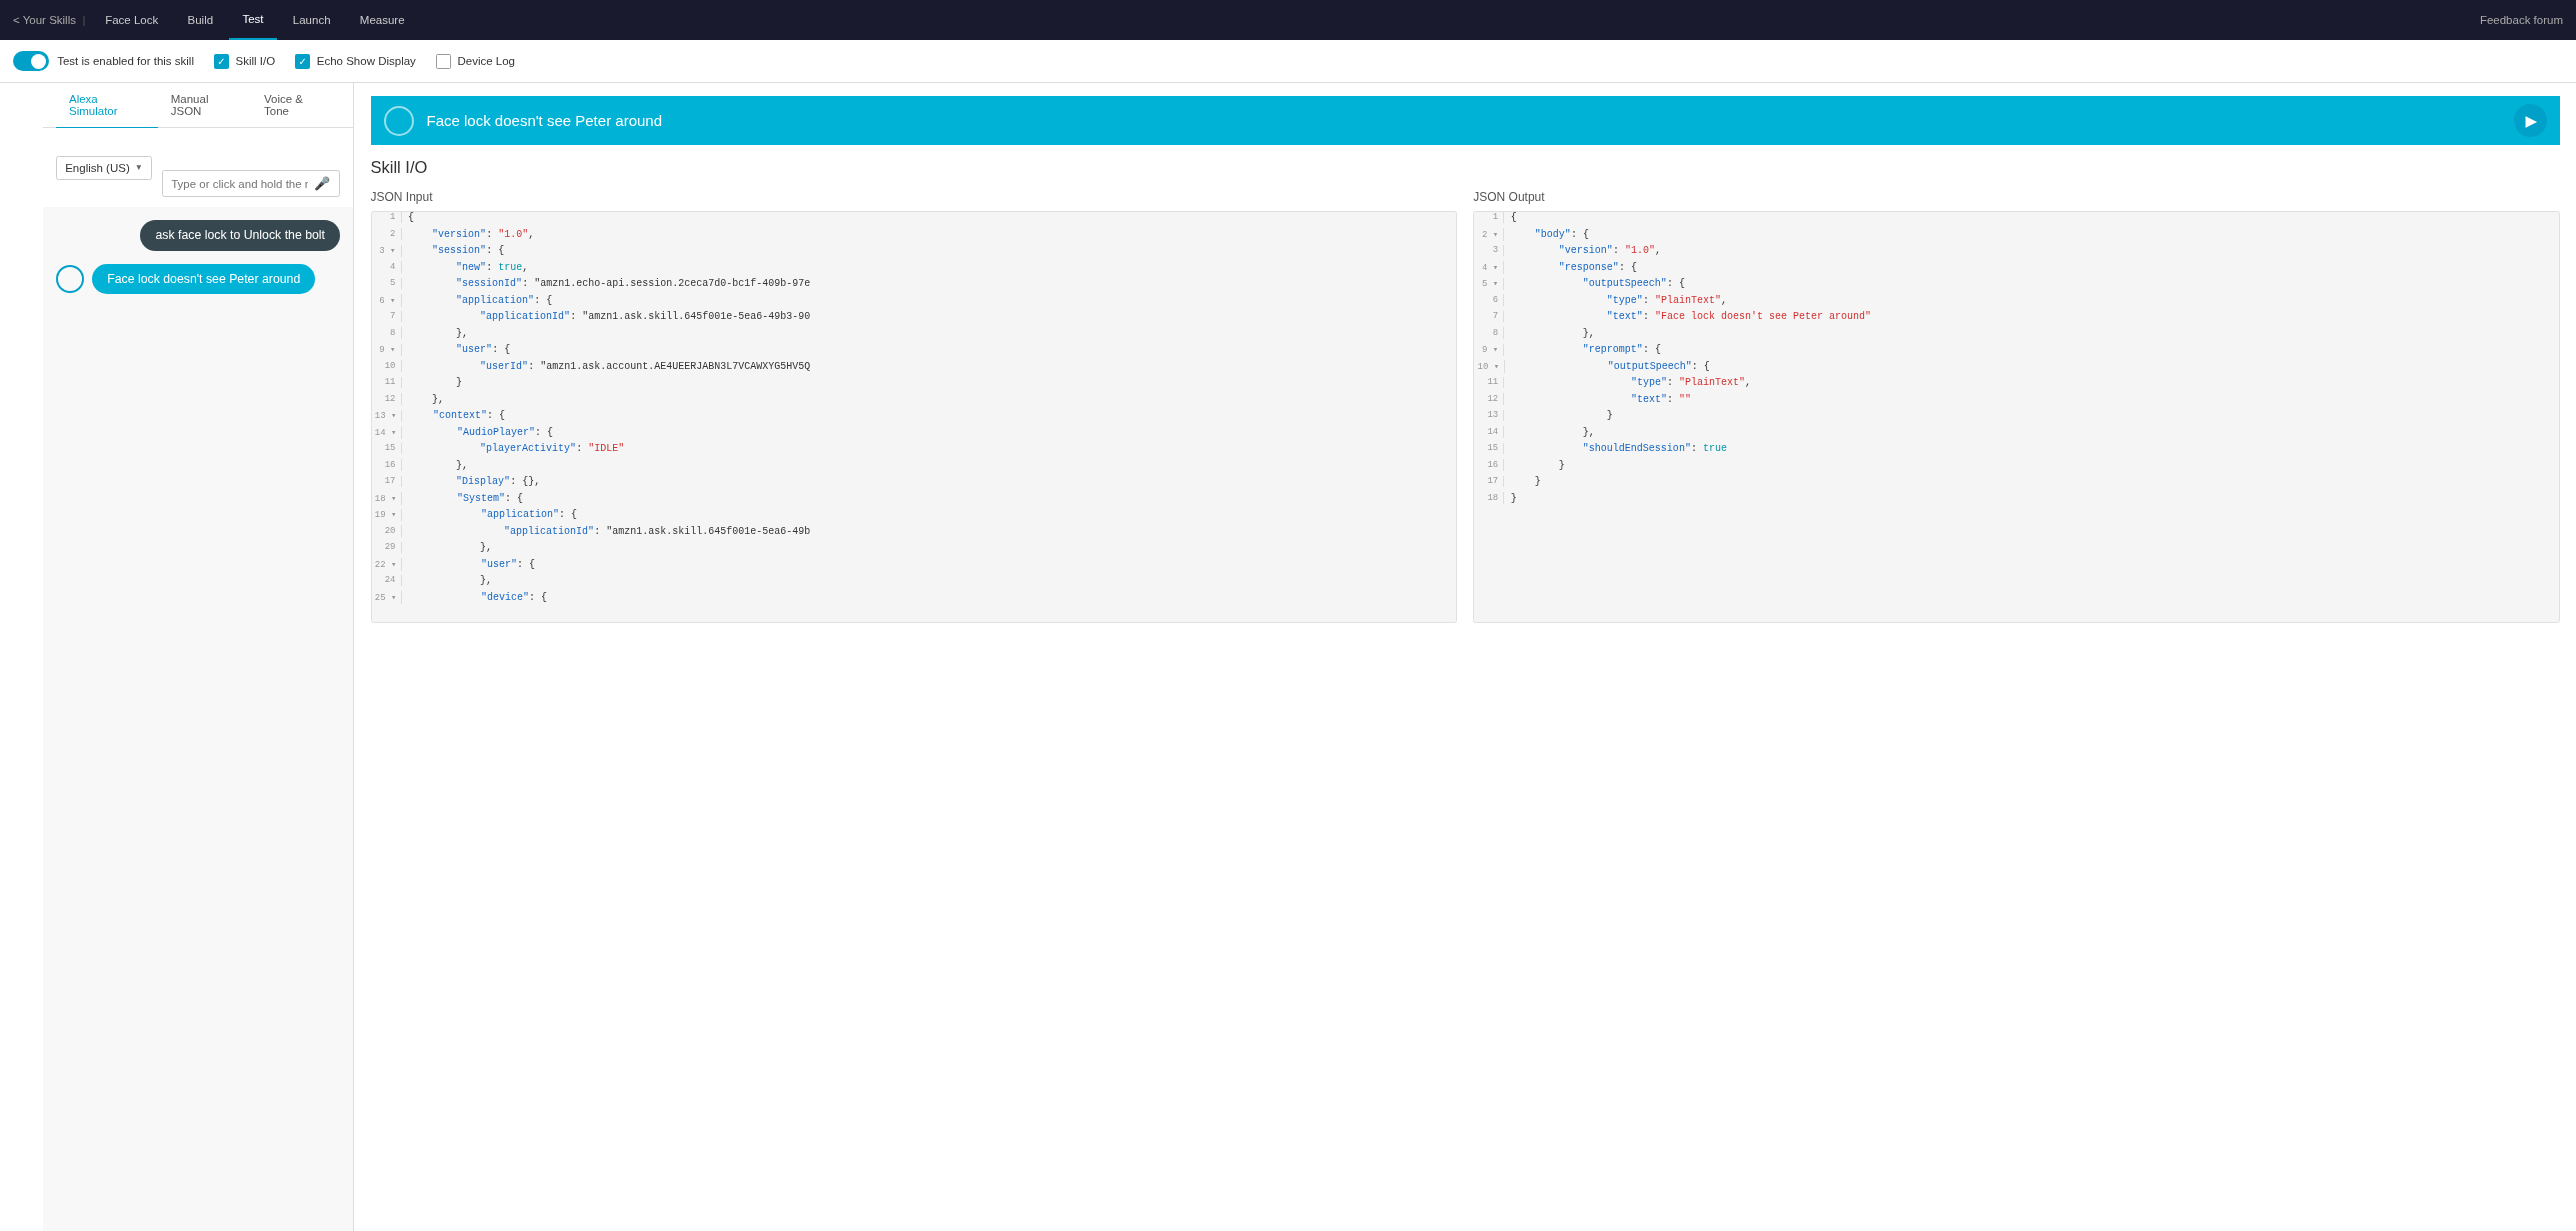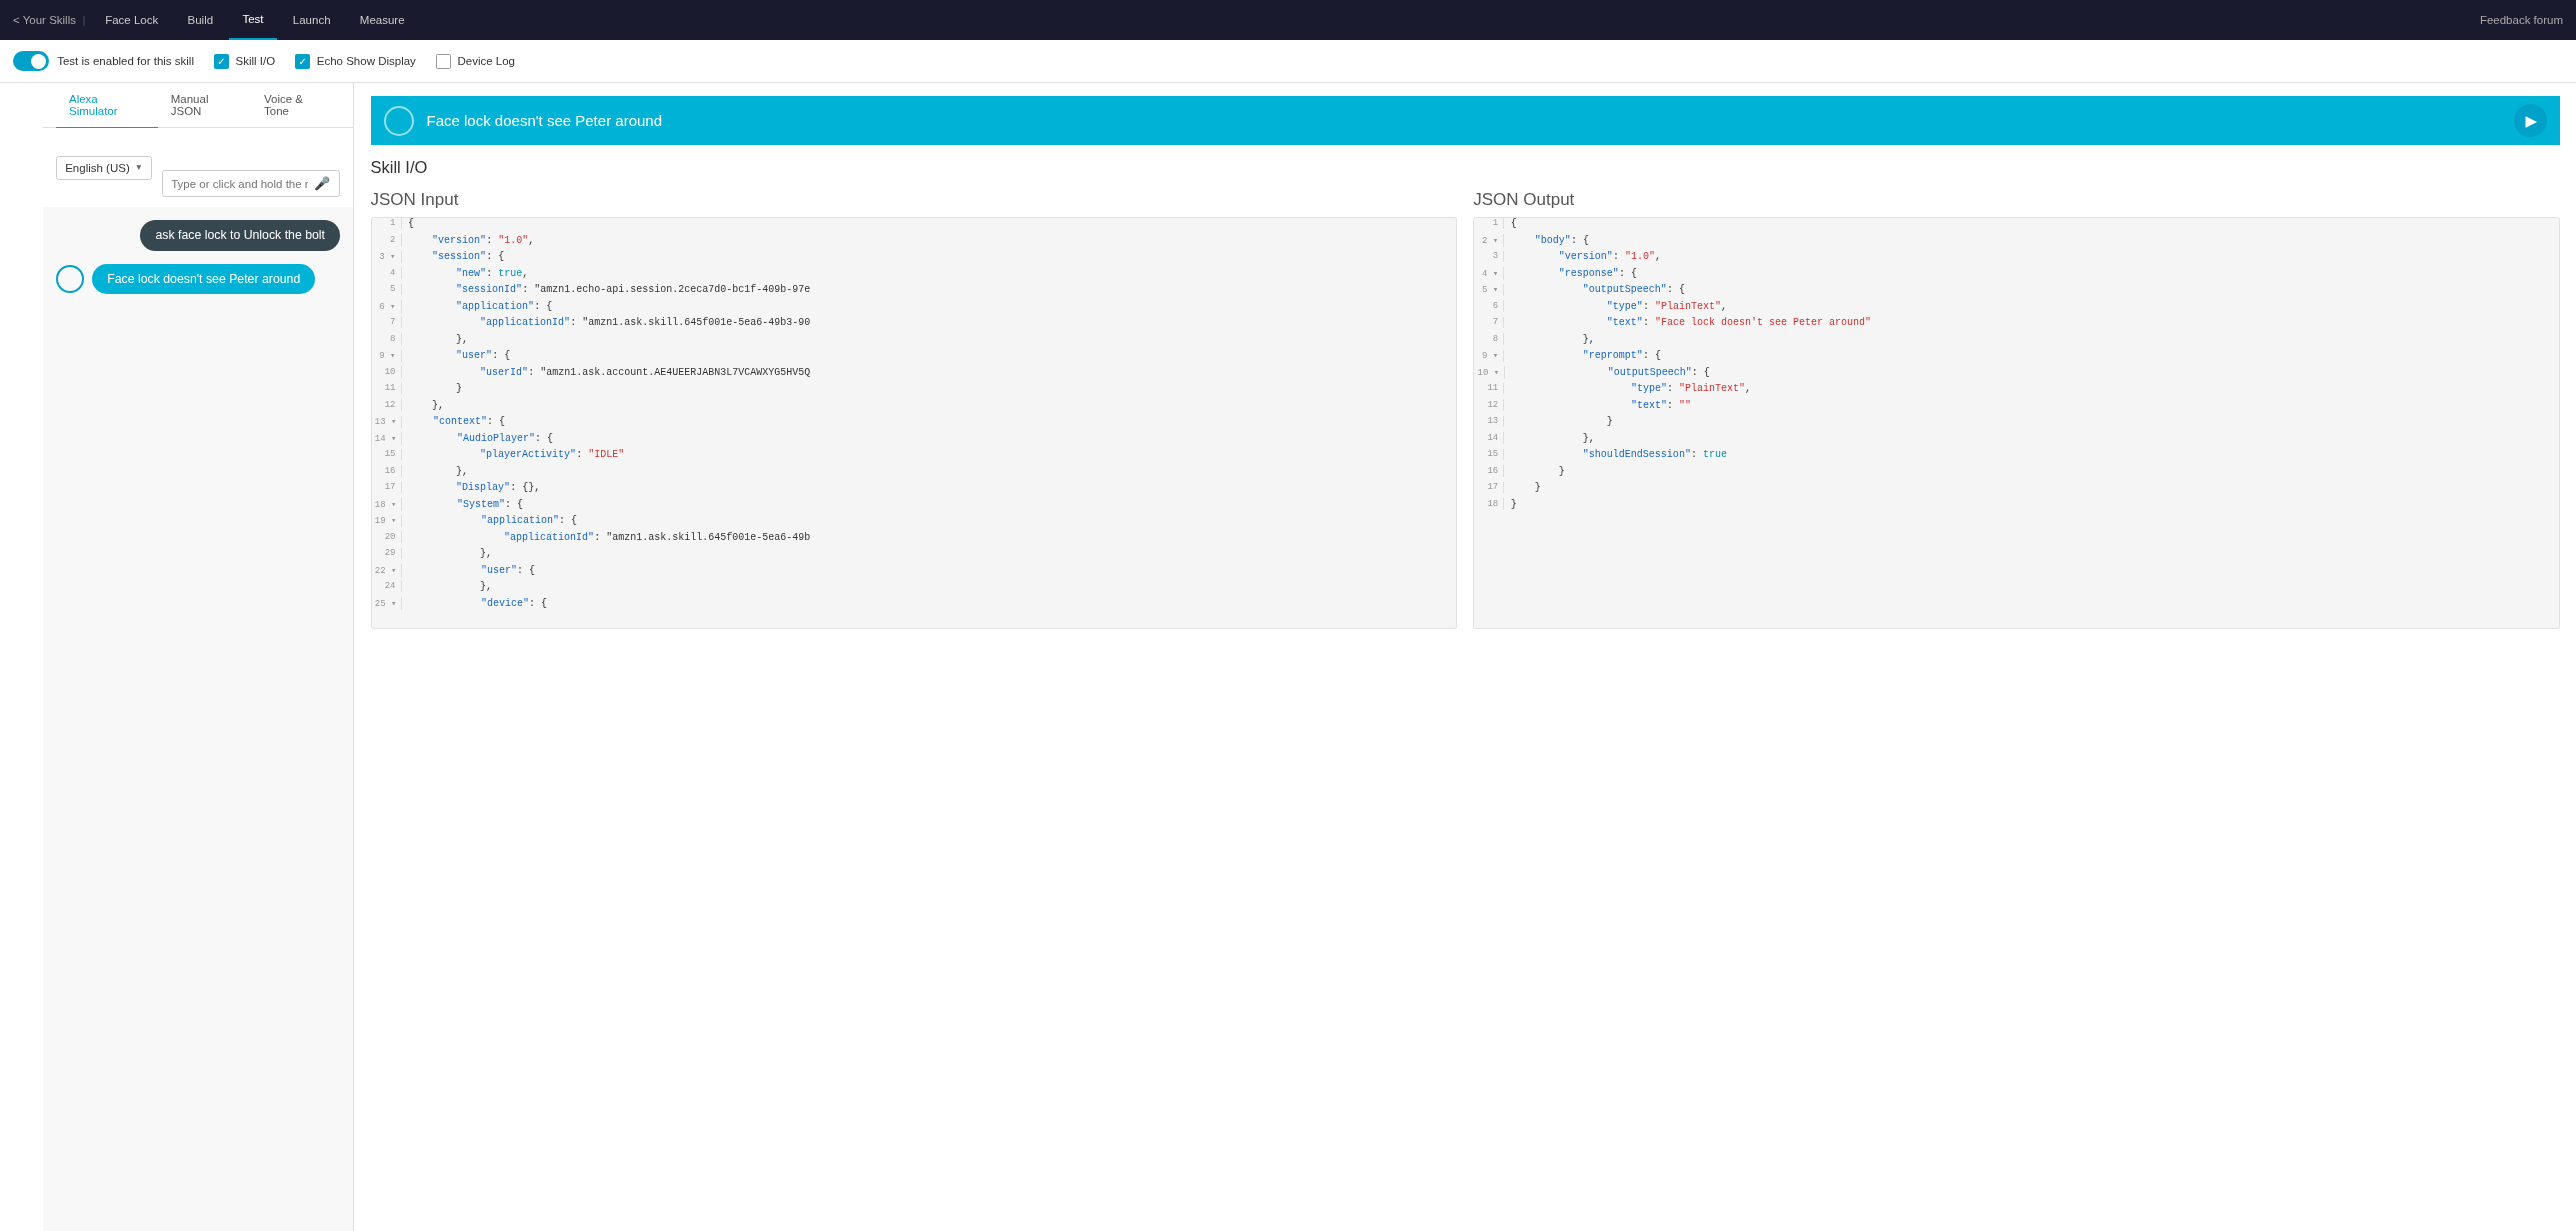--- a/index.html
+++ b/index.html
@@ -243,21 +243,21 @@
     }
 
     .io-columns {
       display: flex;
       gap: 16.5px;
     }
     .io-col {
       flex: 1;
     }
     .io-col-title {
-      font-size: 17px;
+      font-size: 12px;
       color: #555;
       margin-bottom: 6.6px;
     }
 
     .code-block {
       background: #f5f5f5;
       border: 0.8px solid #e0e0e0;
       border-radius: 2.5px;
       font-family: 'Courier New', monospace;
       font-size: 10px;

